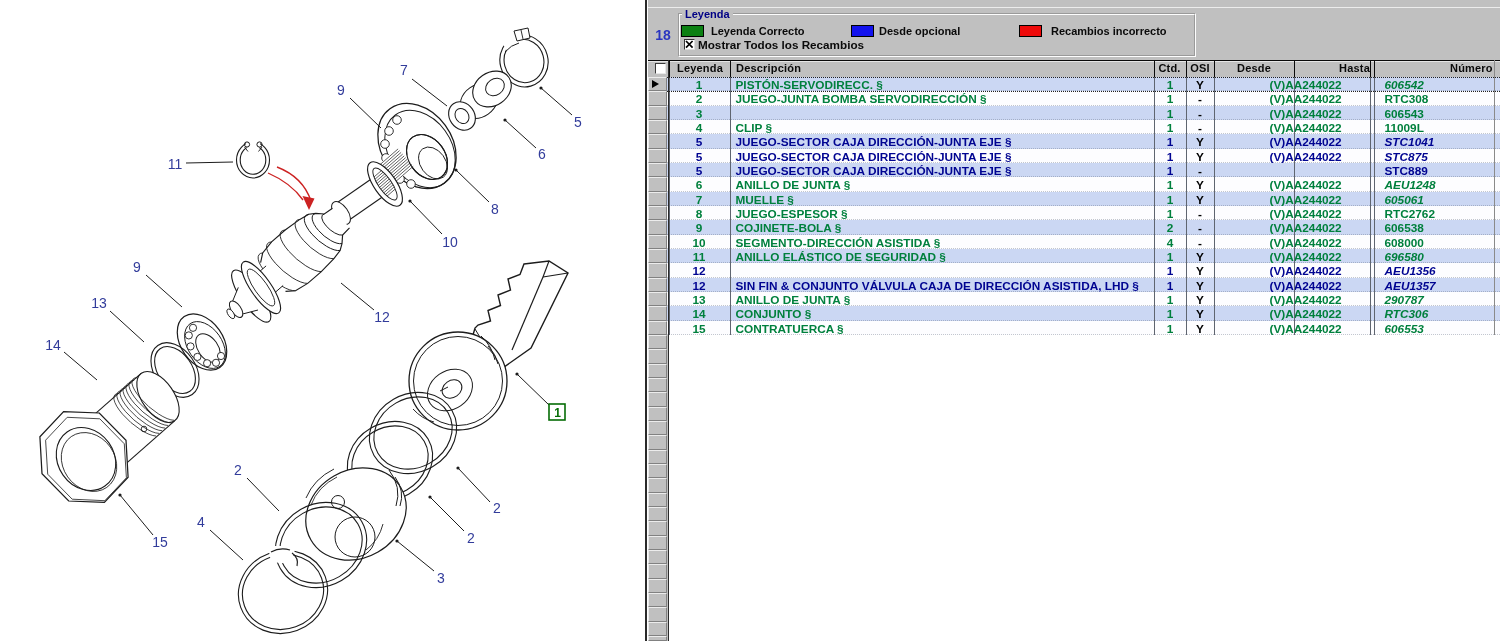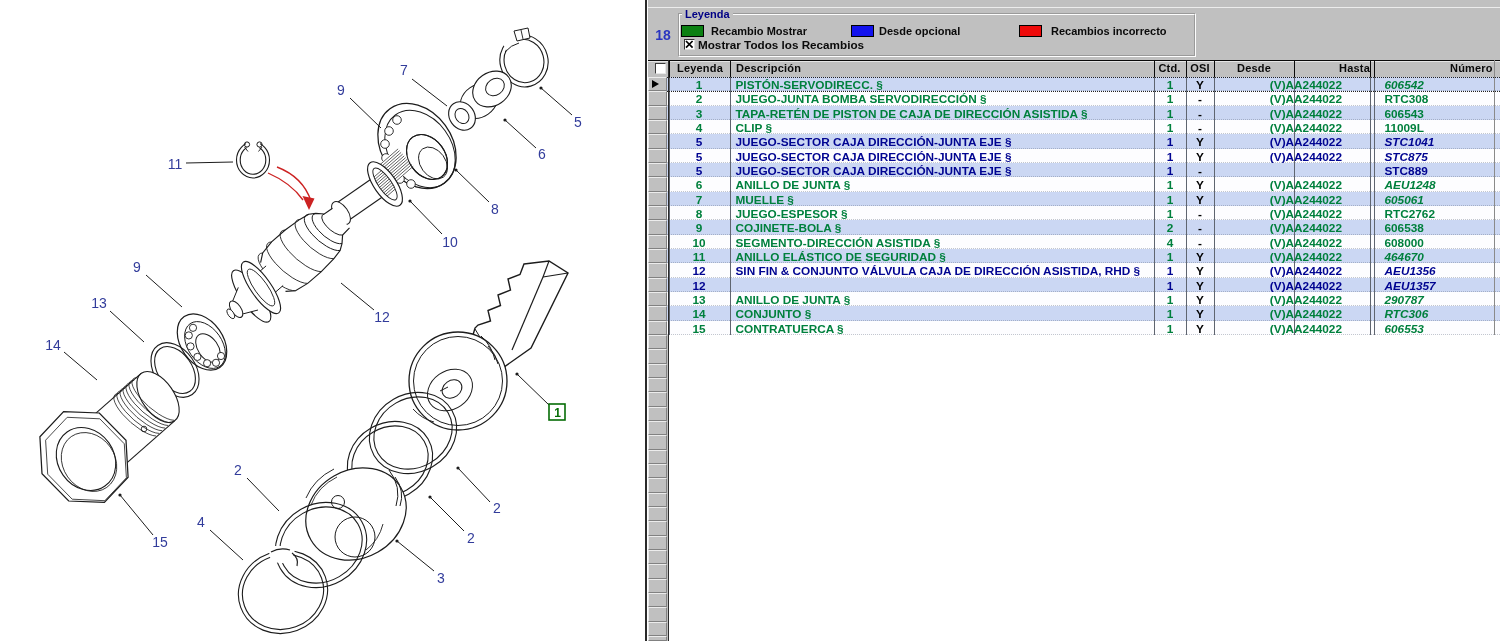--- a/index.html
+++ b/index.html
@@ -24,21 +24,21 @@
 .r span{position:absolute;top:1px;white-space:nowrap}
 .bgA{background:#cbd7f3}
 .bgB{background:#fdfdff}
 .g{color:#00803d}
 .b{color:#000491}
 .k{color:#000}
 .cly{left:21px;width:61px;text-align:center}
 .cds{left:88px}
 .cct{left:506px;width:33px;text-align:center}
 .cos{left:538.5px;width:28px;text-align:center}
-.cha{left:622px;width:72.5px;text-align:right}
+.cha{left:622px;width:72.5px;text-align:left}
 .cnu{left:737px}
 .it{font-style:italic}
 .strip{left:647.5px;width:19.5px;background:#c0c0c0;border-top:1px solid #ececec;border-left:1px solid #ececec;border-right:1.2px solid #818181;border-bottom:1.2px solid #818181;height:14.333px}
 #selcol{left:667.5px;top:59.5px;width:1.4px;height:581.5px;background:#2a2a2a}
 #redge{left:1493.5px;top:60px;width:1px;height:275px;background:#8a8a8a}
 #focus{left:647.5px;top:77px;width:852.5px;height:15px;border-top:1.2px dotted #222;border-bottom:1.2px dotted #222}
 #hcb{left:654.5px;top:63px;width:11px;height:11px;background:#fff;border-top:1.4px solid #3a3a3a;border-left:1.4px solid #3a3a3a;border-bottom:1px solid #e8e8e8;border-right:1px solid #e8e8e8}
 #arrow{left:652px;top:79.5px;width:0;height:0;border-left:7.5px solid #000;border-top:4.6px solid transparent;border-bottom:4.6px solid transparent}
 </style></head><body>
 <div id="root">
@@ -243,21 +243,21 @@
 </svg>
 <div id="panelbg" class="abs"></div>
 <div id="divider" class="abs"></div>
 <div id="topline" class="abs"></div>
 <div class="abs fs">
       <div class="abs fsin"></div>
     </div>
 <div id="fslabel" class="abs">Leyenda</div>
 <div id="fig" class="abs">18</div>
 <div class="abs sw" style="left:681px;background:#0b8012"></div>
-<div class="abs lgt" style="left:711px">Recambio Mostrar</div>
+<div class="abs lgt" style="left:711px">Leyenda Correcto</div>
 <div class="abs sw" style="left:851px;background:#1212ee"></div>
 <div class="abs lgt" style="left:879px">Desde opcional</div>
 <div class="abs sw" style="left:1019px;background:#ee0a0a"></div>
 <div class="abs lgt" style="left:1051px">Recambios incorrecto</div>
 <div id="cbx" class="abs">
       <svg width="9" height="9" style="position:absolute;left:0;top:0">
         <path d="M1,1 L7.6,7.6 M7.6,1 L1,7.6" stroke="#000" stroke-width="1.7"></path>
       </svg>
     </div>
 <div class="abs lgt" style="left:698px;top:37.8px;font-size:11.7px">Mostrar Todos los Recambios</div>
@@ -292,21 +292,20 @@
 <div class="r bgB" style="top:14.33px">
         <span class="cly g">2</span>
         <span class="cds g">JUEGO-JUNTA BOMBA SERVODIRECCIÓN §</span>
         <span class="cct g">1</span>
         <span class="cos k">-</span>
         <span class="cha g">(V)AA244022</span>
         <span class="cnu g">RTC308</span>
       </div>
 <div class="r bgA" style="top:28.67px">
         <span class="cly g">3</span>
-        <span class="cds g">TAPA-RETÉN DE PISTON DE CAJA DE DIRECCIÓN ASISTIDA §</span>
         <span class="cct g">1</span>
         <span class="cos k">-</span>
         <span class="cha g">(V)AA244022</span>
         <span class="cnu g">606543</span>
       </div>
 <div class="r bgB" style="top:43.00px">
         <span class="cly g">4</span>
         <span class="cds g">CLIP §</span>
         <span class="cct g">1</span>
         <span class="cos k">-</span>
@@ -376,32 +375,32 @@
         <span class="cos k">-</span>
         <span class="cha g">(V)AA244022</span>
         <span class="cnu g">608000</span>
       </div>
 <div class="r bgA" style="top:172.00px">
         <span class="cly g">11</span>
         <span class="cds g">ANILLO ELÁSTICO DE SEGURIDAD §</span>
         <span class="cct g">1</span>
         <span class="cos k">Y</span>
         <span class="cha g">(V)AA244022</span>
-        <span class="cnu g it">464670</span>
+        <span class="cnu g it">696580</span>
       </div>
 <div class="r bgB" style="top:186.33px">
         <span class="cly b">12</span>
-        <span class="cds b">SIN FIN &amp; CONJUNTO VÁLVULA CAJA DE DIRECCIÓN ASISTIDA, RHD §</span>
         <span class="cct b">1</span>
         <span class="cos k">Y</span>
         <span class="cha b">(V)AA244022</span>
         <span class="cnu b it">AEU1356</span>
       </div>
 <div class="r bgA" style="top:200.66px">
         <span class="cly b">12</span>
+        <span class="cds b">SIN FIN &amp; CONJUNTO VÁLVULA CAJA DE DIRECCIÓN ASISTIDA, LHD §</span>
         <span class="cct b">1</span>
         <span class="cos k">Y</span>
         <span class="cha b">(V)AA244022</span>
         <span class="cnu b it">AEU1357</span>
       </div>
 <div class="r bgB" style="top:215.00px">
         <span class="cly g">13</span>
         <span class="cds g">ANILLO DE JUNTA §</span>
         <span class="cct g">1</span>
         <span class="cos k">Y</span>

